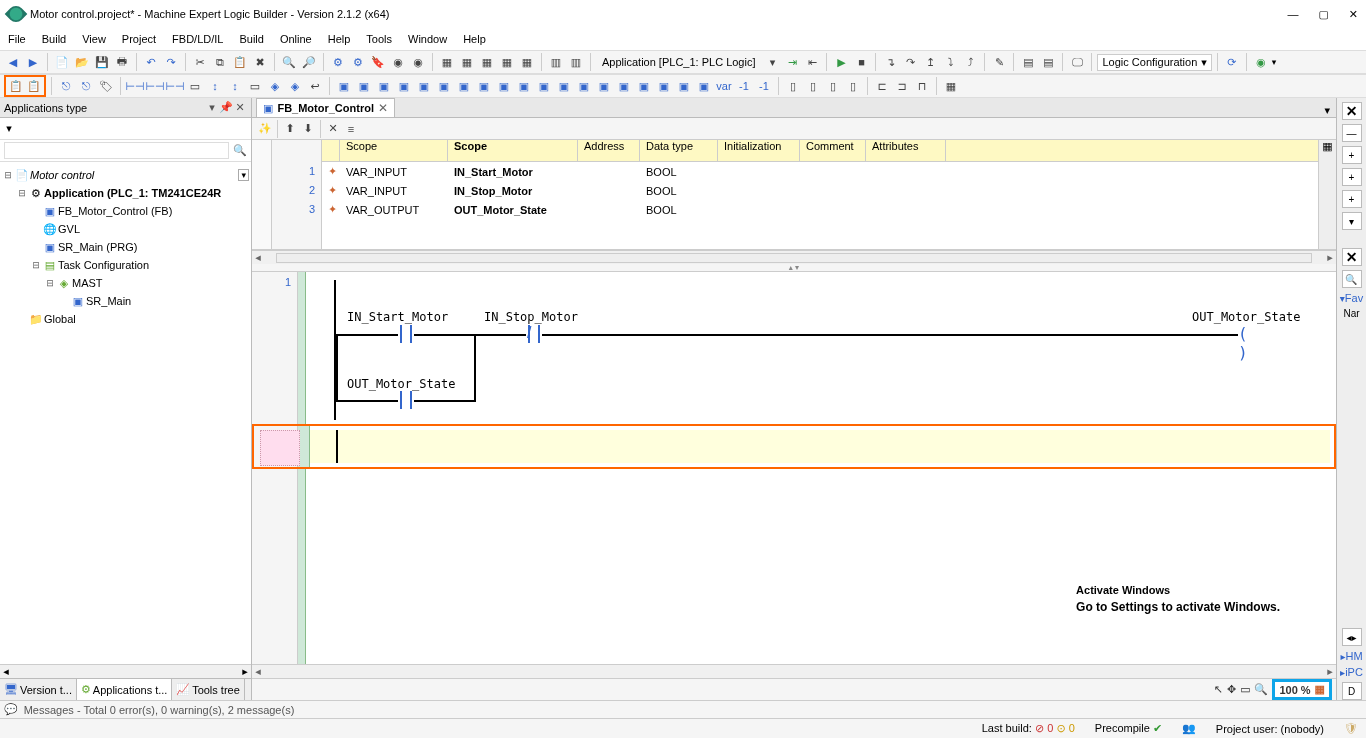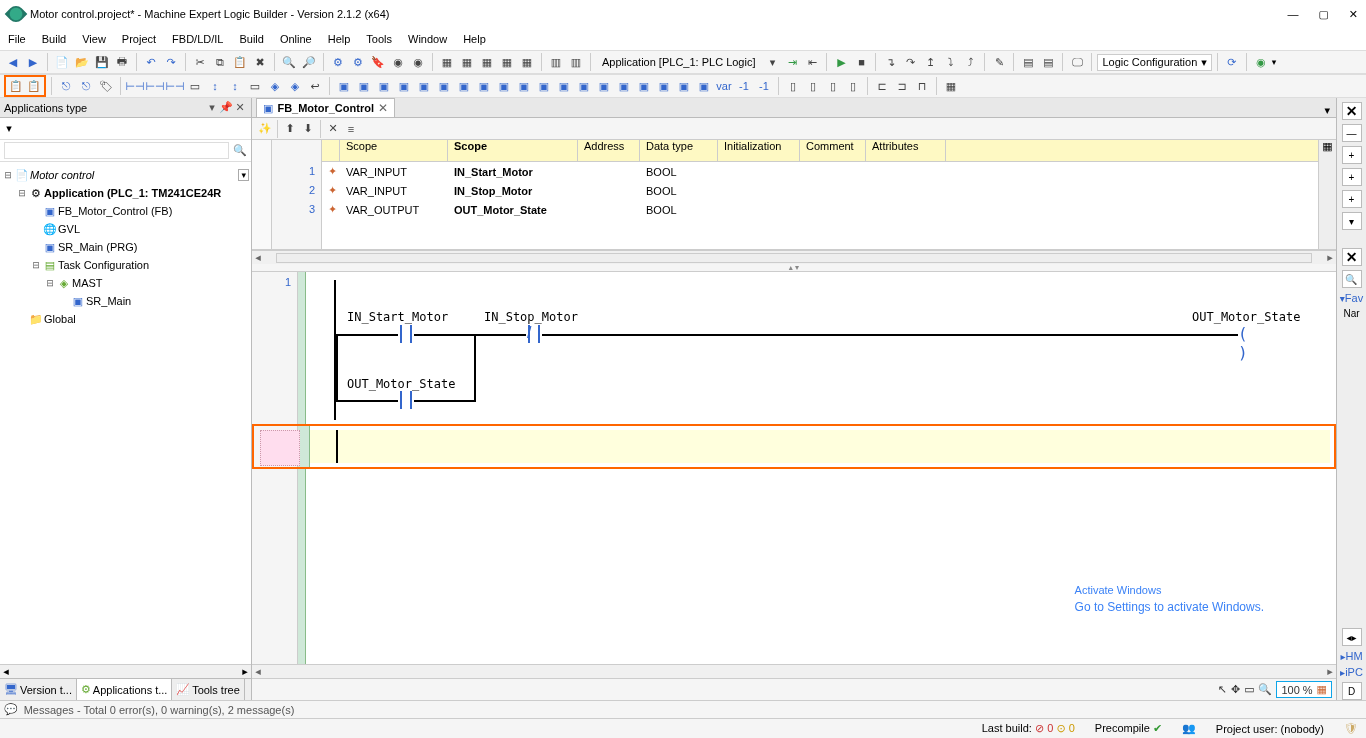--- a/index.html
+++ b/index.html
@@ -91,34 +91,34 @@
 .new-rung .yel{position:absolute;left:56px;right:4px;top:4px;bottom:4px;background:#ffd; }
 .new-rung .gr{position:absolute;left:48px;top:0;bottom:0;width:8px;background:#cfe8d8;border-right:1px solid #8b8;}
 .new-rung .rail{position:absolute;left:82px;top:4px;bottom:4px;width:2px;background:#000;}
 
 .center-bottom-scroll{height:14px;background:#f0f0f0;border-top:1px solid #ccc;display:flex;align-items:center;}
 .center-bottom-scroll .arrow{width:12px;text-align:center;color:#666}
 .center-bottom-scroll .track{flex:1}
 
 .center-zoom-bar{height:22px;background:#f5f5f5;border-top:1px solid #ccc;display:flex;align-items:center;justify-content:space-between;padding:0 4px;color:#999;}
 .zoom-tools{display:flex;align-items:center;gap:4px;color:#333;}
-.zoom-box{border:1px solid #0ea5e9;padding:1px 4px;background:#fff;display:flex;align-items:center;gap:4px;}
+.zoom-box{border:3px solid #0ea5e9;padding:1px 4px;background:#fff;display:flex;align-items:center;gap:4px;font-weight:bold;}
 
 
 .right-rail { width:30px; background:#eee; border-left:1px solid #bbb; display:flex; flex-direction:column; align-items:center; gap:4px; padding-top:4px;}
 .right-rail .box{width:20px;height:18px;border:1px solid #bbb;background:#fff;display:flex;align-items:center;justify-content:center;font-size:10px;}
 .right-rail .close{font-size:14px;font-weight:bold;}
 .right-rail .lbl{font-size:10px; transform-origin:center; }
 
 
 .msg-bar{height:18px;background:#f5f5f5;border-top:1px solid #ccc;display:flex;align-items:center;padding:0 4px;color:#555;gap:6px;}
 .status-bar{height:20px;background:#f5f5f5;border-top:1px solid #ccc;display:flex;align-items:center;padding:0 8px;gap:20px;}
 .status-bar .filler{flex:1}
 .err-c{color:#c33}.warn-c{color:#c90}.ok-c{color:#393}
-.watermark{position:absolute;right:72px;bottom:50px;color:#3b82f6;font-size:22px;pointer-events:none;}
+.watermark{position:absolute;right:56px;bottom:50px;color:#000000;font-size:22px;pointer-events:none;font-weight:bold;}
 .watermark small{font-size:12px;display:block;}
 </style>
 </head>
 <body>
 
 <div class="title-bar">
   <div class="logo"></div>
   <div class="title">Motor control.project* - Machine Expert Logic Builder - Version 2.1.2 (x64)</div>
   <div class="win-ctrl">
     <span>—</span>

